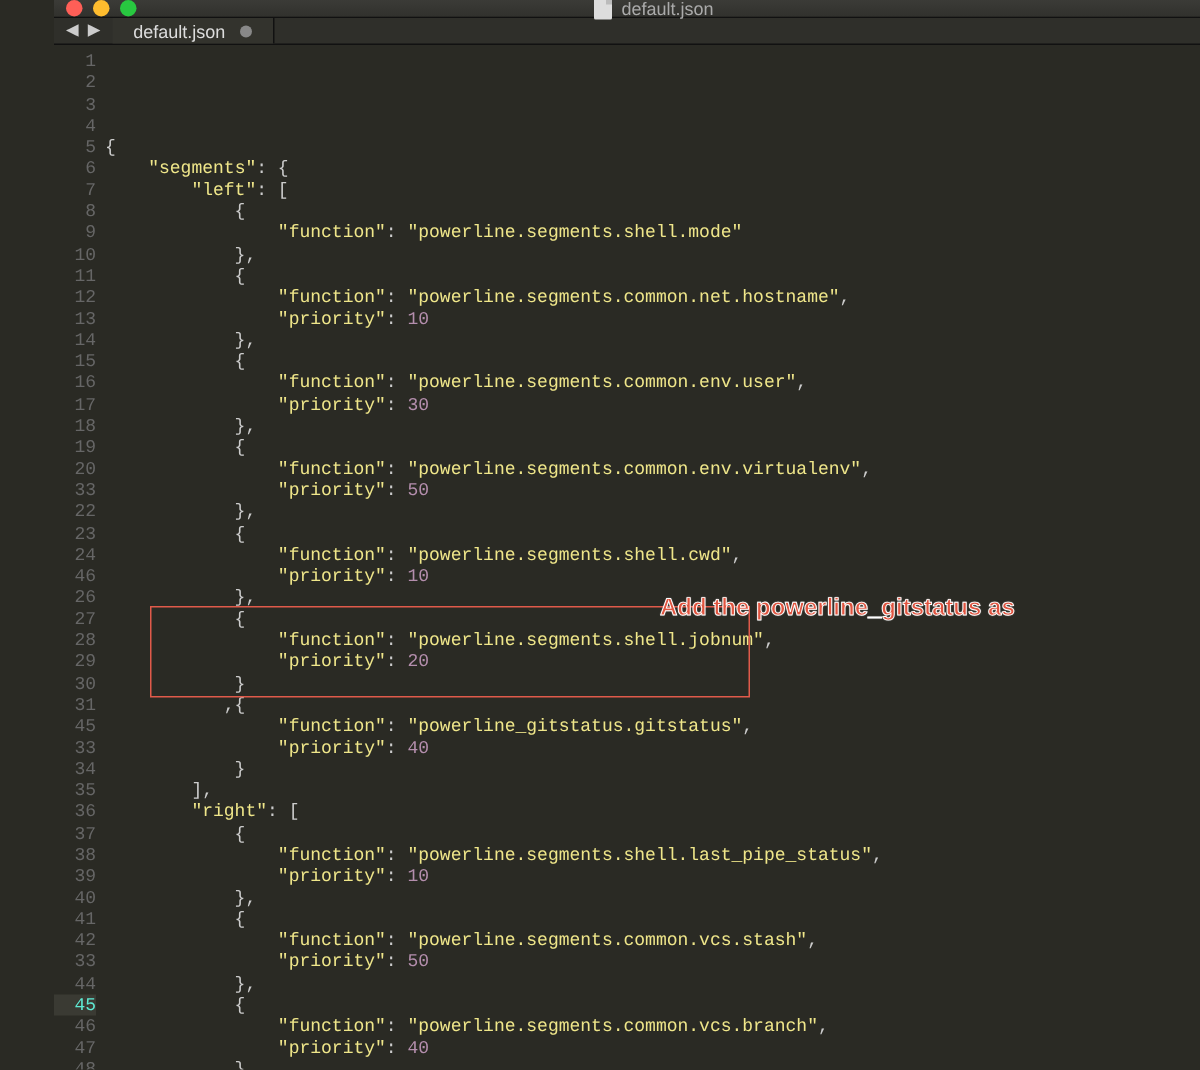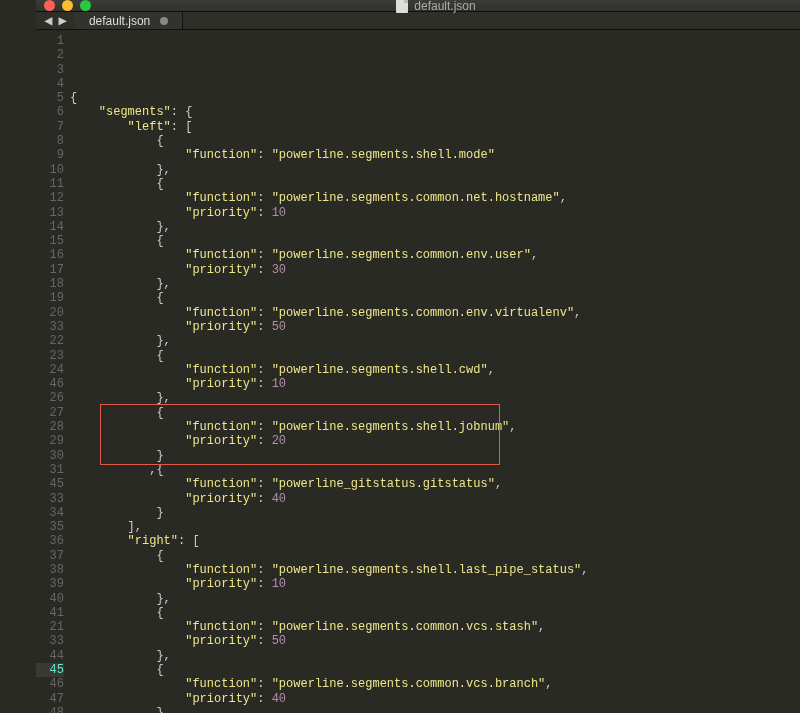--- a/index.html
+++ b/index.html
@@ -162,28 +162,29 @@
         <div class="row ln">45</div>
         <div class="row ln">33</div>
         <div class="row ln">34</div>
         <div class="row ln">35</div>
         <div class="row ln">36</div>
         <div class="row ln">37</div>
         <div class="row ln">38</div>
         <div class="row ln">39</div>
         <div class="row ln">40</div>
         <div class="row ln">41</div>
-        <div class="row ln">21</div>
+        <div class="row ln">42</div>
         <div class="row ln">33</div>
         <div class="row ln">44</div>
         <div class="row ln hl">45</div>
         <div class="row ln">46</div>
         <div class="row ln">47</div>
         <div class="row ln">48</div>
       </div>
     <div class="code" id="code">
       <div class="redbox" id="redbox" style="left: 30px; top: 373.8px; height: 61.2px; width: 400px;"></div>
       <div class="annot" id="annot" style="left: 370px; top: 330.9px;">
+        <div>Add the powerline_gitstatus as</div>
       </div>
     <div class="row"><span class="p">{</span></div><div class="row"><span class="p">    </span><span class="k">"segments"</span><span class="p">: {</span></div><div class="row"><span class="p">        </span><span class="k">"left"</span><span class="p">: [</span></div><div class="row"><span class="p">            {</span></div><div class="row"><span class="p">                </span><span class="k">"function"</span><span class="p">: </span><span class="s">"powerline.segments.shell.mode"</span></div><div class="row"><span class="p">            },</span></div><div class="row"><span class="p">            {</span></div><div class="row"><span class="p">                </span><span class="k">"function"</span><span class="p">: </span><span class="s">"powerline.segments.common.net.hostname"</span><span class="p">,</span></div><div class="row"><span class="p">                </span><span class="k">"priority"</span><span class="p">: </span><span class="n">10</span></div><div class="row"><span class="p">            },</span></div><div class="row"><span class="p">            {</span></div><div class="row"><span class="p">                </span><span class="k">"function"</span><span class="p">: </span><span class="s">"powerline.segments.common.env.user"</span><span class="p">,</span></div><div class="row"><span class="p">                </span><span class="k">"priority"</span><span class="p">: </span><span class="n">30</span></div><div class="row"><span class="p">            },</span></div><div class="row"><span class="p">            {</span></div><div class="row"><span class="p">                </span><span class="k">"function"</span><span class="p">: </span><span class="s">"powerline.segments.common.env.virtualenv"</span><span class="p">,</span></div><div class="row"><span class="p">                </span><span class="k">"priority"</span><span class="p">: </span><span class="n">50</span></div><div class="row"><span class="p">            },</span></div><div class="row"><span class="p">            {</span></div><div class="row"><span class="p">                </span><span class="k">"function"</span><span class="p">: </span><span class="s">"powerline.segments.shell.cwd"</span><span class="p">,</span></div><div class="row"><span class="p">                </span><span class="k">"priority"</span><span class="p">: </span><span class="n">10</span></div><div class="row"><span class="p">            },</span></div><div class="row"><span class="p">            {</span></div><div class="row"><span class="p">                </span><span class="k">"function"</span><span class="p">: </span><span class="s">"powerline.segments.shell.jobnum"</span><span class="p">,</span></div><div class="row"><span class="p">                </span><span class="k">"priority"</span><span class="p">: </span><span class="n">20</span></div><div class="row"><span class="p">            }</span></div><div class="row"><span class="p">           ,{</span></div><div class="row"><span class="p">                </span><span class="k">"function"</span><span class="p">: </span><span class="s">"powerline_gitstatus.gitstatus"</span><span class="p">,</span></div><div class="row"><span class="p">                </span><span class="k">"priority"</span><span class="p">: </span><span class="n">40</span></div><div class="row"><span class="p">            }</span></div><div class="row"><span class="p">        ],</span></div><div class="row"><span class="p">        </span><span class="k">"right"</span><span class="p">: [</span></div><div class="row"><span class="p">            {</span></div><div class="row"><span class="p">                </span><span class="k">"function"</span><span class="p">: </span><span class="s">"powerline.segments.shell.last_pipe_status"</span><span class="p">,</span></div><div class="row"><span class="p">                </span><span class="k">"priority"</span><span class="p">: </span><span class="n">10</span></div><div class="row"><span class="p">            },</span></div><div class="row"><span class="p">            {</span></div><div class="row"><span class="p">                </span><span class="k">"function"</span><span class="p">: </span><span class="s">"powerline.segments.common.vcs.stash"</span><span class="p">,</span></div><div class="row"><span class="p">                </span><span class="k">"priority"</span><span class="p">: </span><span class="n">50</span></div><div class="row"><span class="p">            },</span></div><div class="row"><span class="p">            {</span></div><div class="row"><span class="p">                </span><span class="k">"function"</span><span class="p">: </span><span class="s">"powerline.segments.common.vcs.branch"</span><span class="p">,</span></div><div class="row"><span class="p">                </span><span class="k">"priority"</span><span class="p">: </span><span class="n">40</span></div><div class="row"><span class="p">            }</span></div></div>
   </div>
 
 </div>
 
 </body></html>

